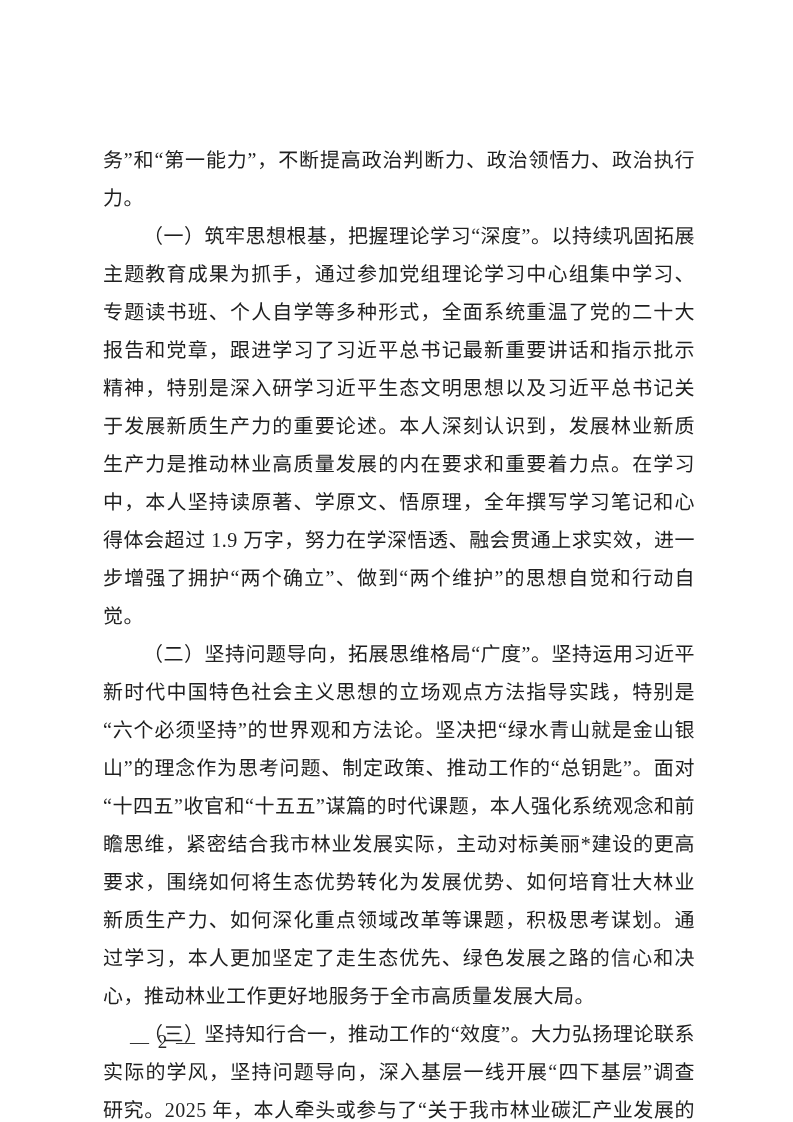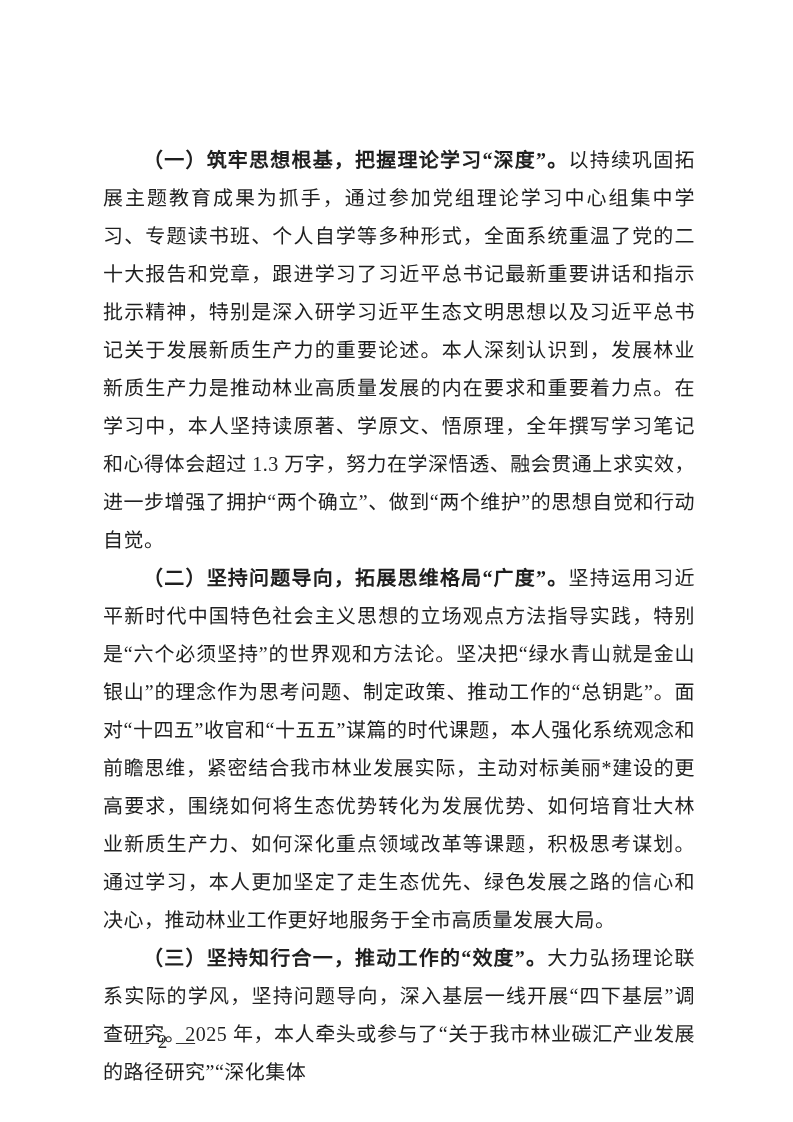--- a/index.html
+++ b/index.html
@@ -29,42 +29,43 @@
   }
   .body-text p {
     margin: 0;
     padding: 0;
     text-indent: 2em;
   }
   .body-text p.continuation {
     text-indent: 0;
   }
   .para-head {
-    font-weight: bold;
+    font-weight: normal;
   }
   .page-footer {
     position: absolute;
     left: 130px;
     top: 1031px;
     font-size: 19px;
     letter-spacing: 2px;
     color: #2a2a2a;
     font-family: "Liberation Serif", "DejaVu Serif", serif;
   }
 </style>
 </head>
 <body>
 
 <div class="page">
 
   <div class="body-text">
 
+    <p class="continuation">务”和“第一能力”，不断提高政治判断力、政治领悟力、政治执行力。</p>
 
     <p>
-      <span class="para-head">（一）筑牢思想根基，把握理论学习“深度”。</span><span>以持续巩固拓展主题教育成果为抓手，通过参加党组理论学习中心组集中学习、专题读书班、个人自学等多种形式，全面系统重温了党的二十大报告和党章，跟进学习了习近平总书记最新重要讲话和指示批示精神，特别是深入研学习近平生态文明思想以及习近平总书记关于发展新质生产力的重要论述。本人深刻认识到，发展林业新质生产力是推动林业高质量发展的内在要求和重要着力点。在学习中，本人坚持读原著、学原文、悟原理，全年撰写学习笔记和心得体会超过 1.3 万字，努力在学深悟透、融会贯通上求实效，进一步增强了拥护“两个确立”、做到“两个维护”的思想自觉和行动自觉。</span>
+      <span class="para-head">（一）筑牢思想根基，把握理论学习“深度”。</span><span>以持续巩固拓展主题教育成果为抓手，通过参加党组理论学习中心组集中学习、专题读书班、个人自学等多种形式，全面系统重温了党的二十大报告和党章，跟进学习了习近平总书记最新重要讲话和指示批示精神，特别是深入研学习近平生态文明思想以及习近平总书记关于发展新质生产力的重要论述。本人深刻认识到，发展林业新质生产力是推动林业高质量发展的内在要求和重要着力点。在学习中，本人坚持读原著、学原文、悟原理，全年撰写学习笔记和心得体会超过 1.9 万字，努力在学深悟透、融会贯通上求实效，进一步增强了拥护“两个确立”、做到“两个维护”的思想自觉和行动自觉。</span>
     </p>
 
     <p>
       <span class="para-head">（二）坚持问题导向，拓展思维格局“广度”。</span><span>坚持运用习近平新时代中国特色社会主义思想的立场观点方法指导实践，特别是“六个必须坚持”的世界观和方法论。坚决把“绿水青山就是金山银山”的理念作为思考问题、制定政策、推动工作的“总钥匙”。面对“十四五”收官和“十五五”谋篇的时代课题，本人强化系统观念和前瞻思维，紧密结合我市林业发展实际，主动对标美丽*建设的更高要求，围绕如何将生态优势转化为发展优势、如何培育壮大林业新质生产力、如何深化重点领域改革等课题，积极思考谋划。通过学习，本人更加坚定了走生态优先、绿色发展之路的信心和决心，推动林业工作更好地服务于全市高质量发展大局。</span>
     </p>
 
     <p>
       <span class="para-head">（三）坚持知行合一，推动工作的“效度”。</span><span>大力弘扬理论联系实际的学风，坚持问题导向，深入基层一线开展“四下基层”调查研究。2025 年，本人牵头或参与了“关于我市林业碳汇产业发展的路径研究”“深化集体</span>
     </p>
 

